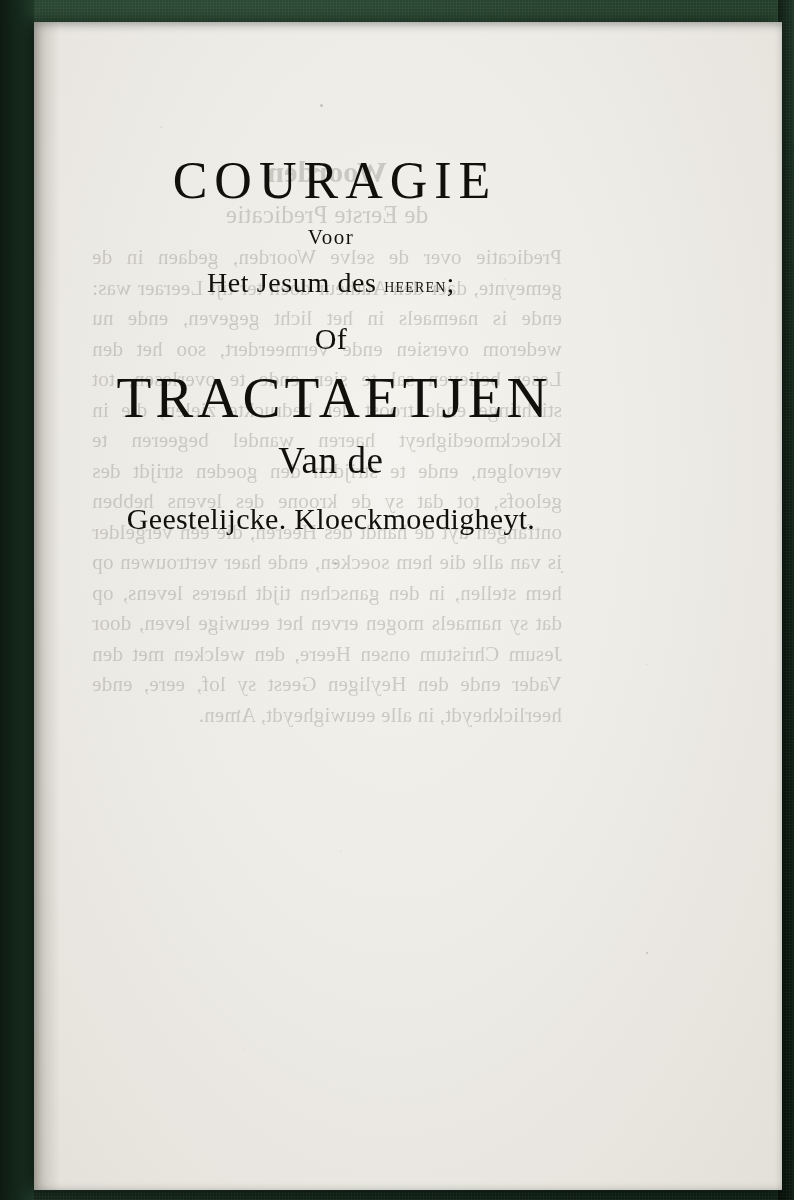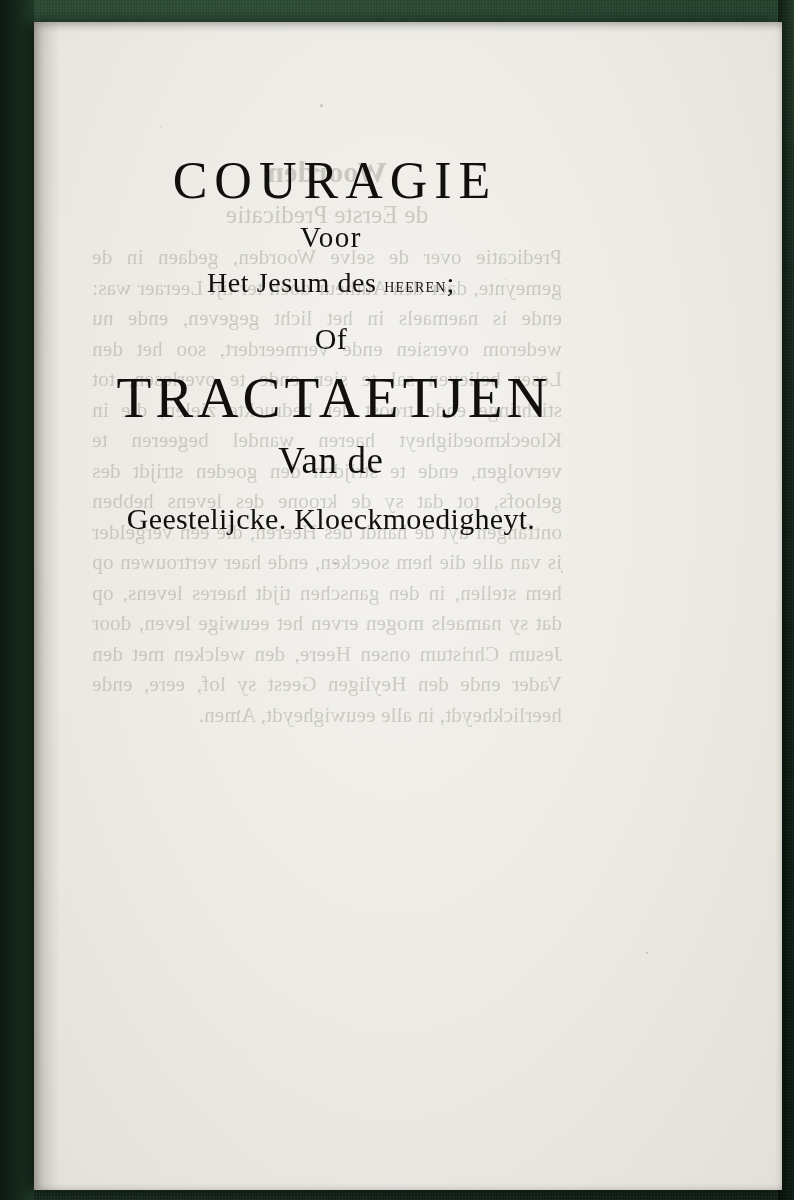--- a/index.html
+++ b/index.html
@@ -142,21 +142,21 @@
     white-space: nowrap;
   }
   .l-courage {
     font-size: 52px;
     line-height: 62px;
     letter-spacing: 7px;
     font-weight: 400;
     margin-left: 8px;
   }
   .l-voor {
-    font-size: 29px;
+    font-size: 21px;
     line-height: 46px;
     letter-spacing: 1.5px;
     margin-top: 2px;
   }
   .l-volck {
     font-size: 28px;
     line-height: 42px;
     letter-spacing: 0.6px;
     margin-top: 2px;
   }

